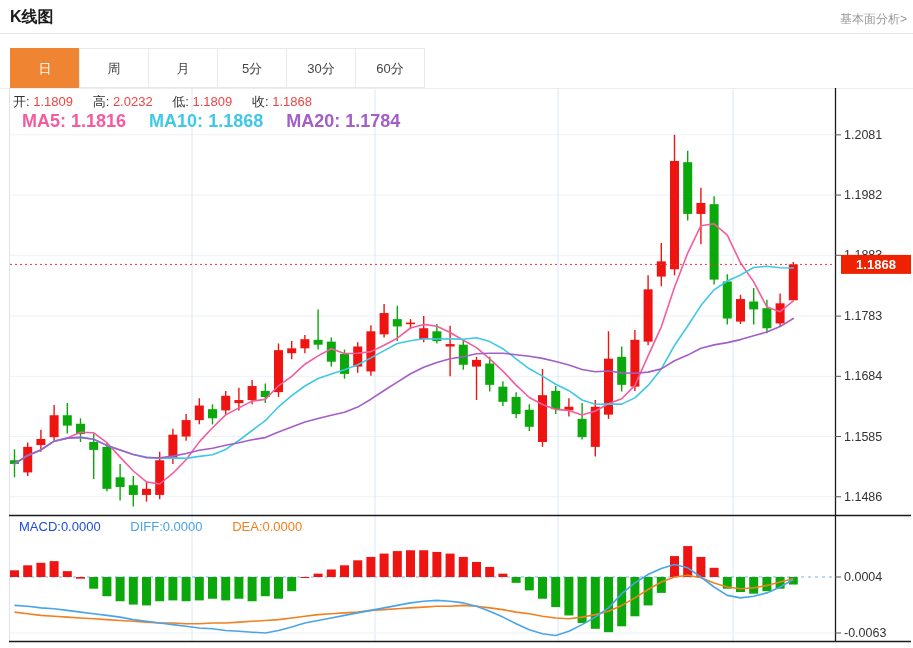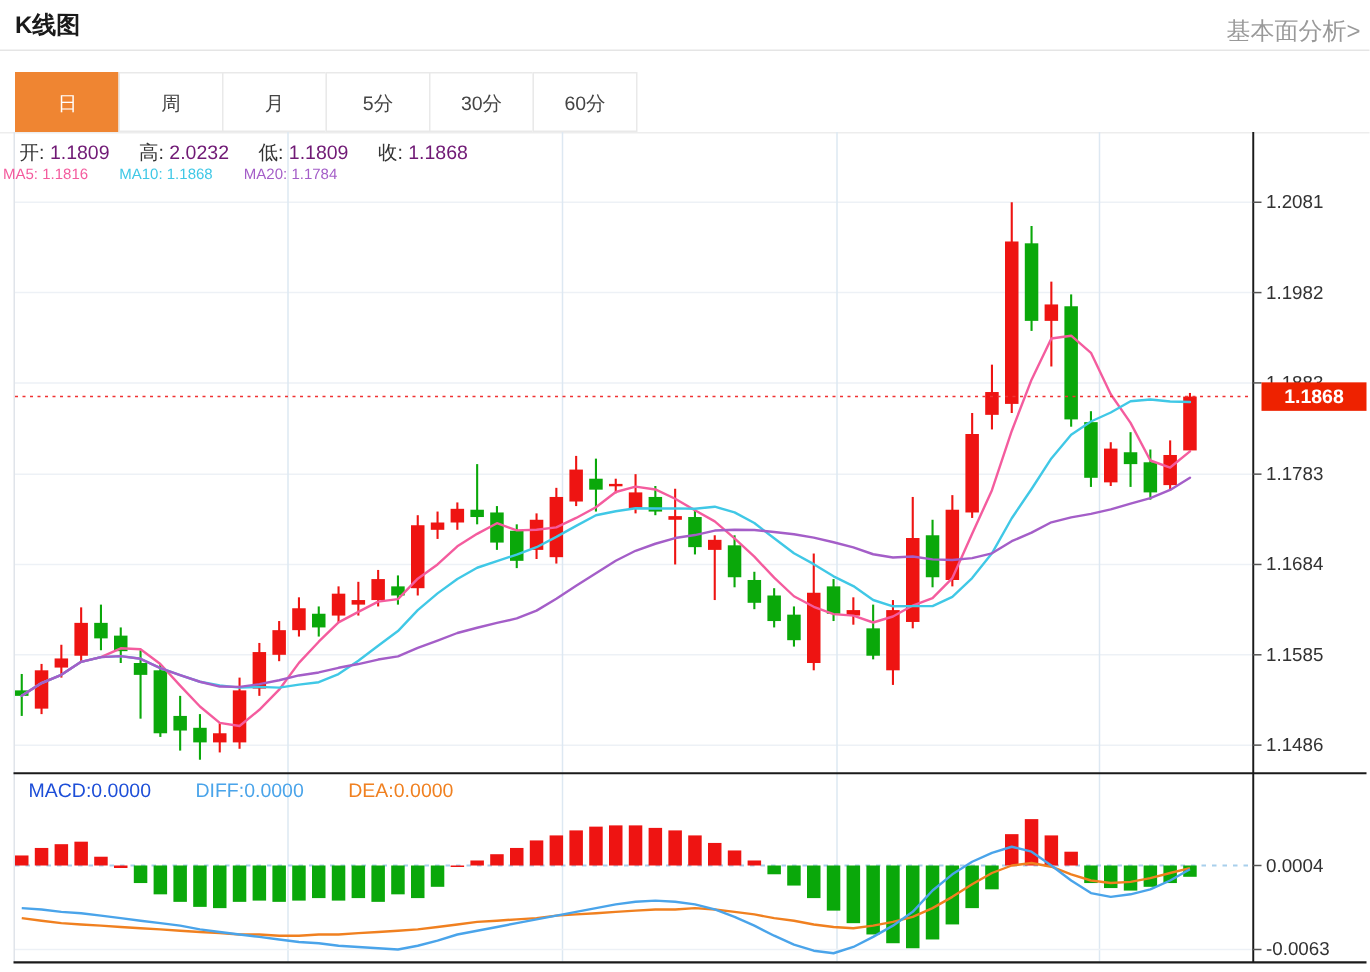--- a/index.html
+++ b/index.html
@@ -1,28 +1,28 @@
 <!DOCTYPE html>
 <html><head>
 <meta charset="utf-8">
 <style>
   html,body{margin:0;padding:0;background:#fff;}
   body{width:913px;height:648px;position:relative;font-family:"Liberation Sans","DejaVu Sans",sans-serif;overflow:hidden;}
   .header{position:absolute;top:0;left:0;width:913px;height:33px;border-bottom:1px solid #e5e5e5;background:#fff;z-index:3;}
   .page-title{position:absolute;left:10px;top:7px;font-size:16px;font-weight:bold;color:#1a1a1a;}
-  .fa-link{position:absolute;right:6px;top:11px;font-size:16px;color:#999;cursor:pointer;}
+  .fa-link{position:absolute;right:6px;top:11px;font-size:12px;color:#999;cursor:pointer;}
   .tabs{position:absolute;top:48px;left:10px;display:flex;z-index:3;}
   .tab{width:70px;height:40px;line-height:40px;text-align:center;font-size:13px;color:#444;background:#fff;border:1px solid #e9e9e9;margin-left:-1px;cursor:pointer;box-sizing:border-box;}
   .tab:first-child{margin-left:0;}
   .tab.selected{background:#ef8532;border-color:#ef8532;color:#fff;}
   .tabline{position:absolute;top:88px;left:0;width:913px;border-top:1px solid #ededed;z-index:1;}
   .readout{position:absolute;left:13px;top:93px;font-size:13px;z-index:3;white-space:nowrap;}
   .readout .lbl{color:#333;}
-  .readout .val{color:#701a75;margin-right:16px;}
-  .ma-row{position:absolute;left:2px;top:111px;font-size:10px;z-index:3;white-space:nowrap;}
+  .readout .val{color:#ef4444;margin-right:16px;}
+  .ma-row{position:absolute;left:22px;top:111px;font-size:18px;z-index:3;white-space:nowrap;font-weight:bold;}
   .ma-row .seg{margin-right:18px;}
   .macd-row{position:absolute;left:19px;top:519px;font-size:13px;z-index:3;white-space:nowrap;}
   .macd-row .seg{margin-right:26px;}
   svg{position:absolute;top:0;left:0;z-index:2;}
   text{font-family:"Liberation Sans","DejaVu Sans",sans-serif;}
 </style>
 </head>
 <body>
 
 <div class="header">

